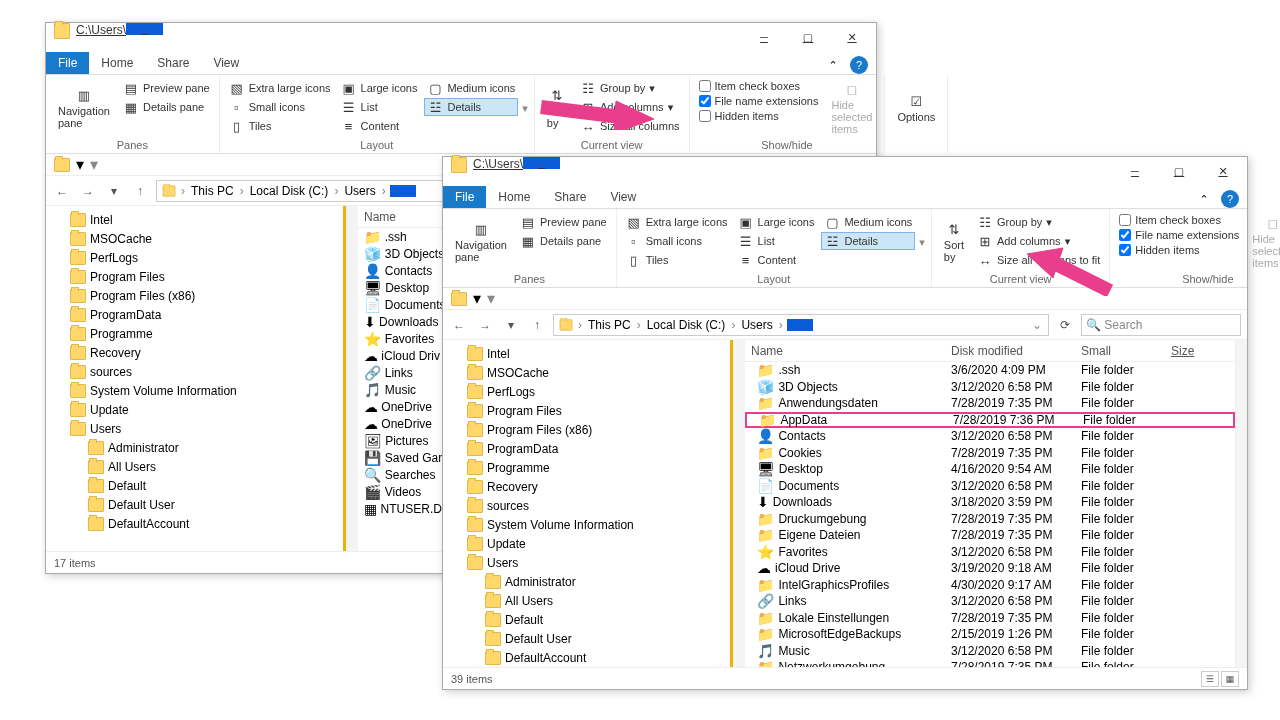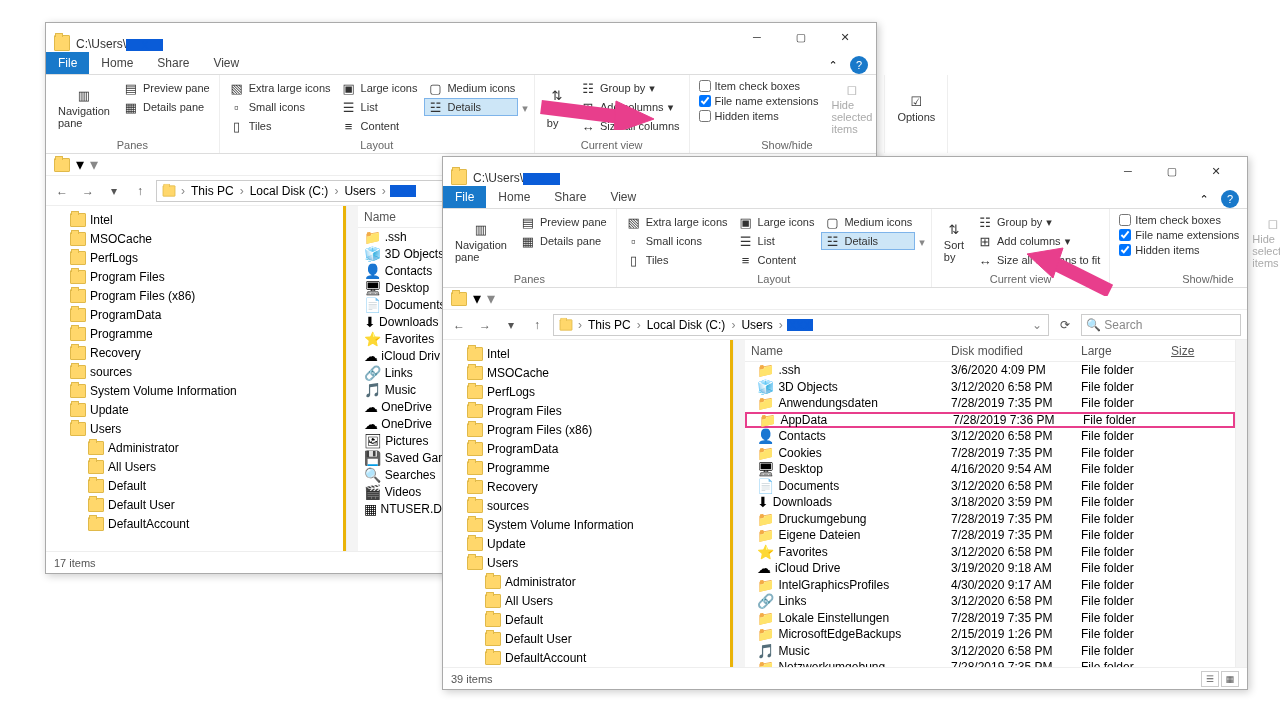--- a/index.html
+++ b/index.html
@@ -1,18 +1,18 @@
 <!DOCTYPE html>
 <html><head>
 <meta charset="utf-8">
 <style>
   * { box-sizing: border-box; margin: 0; padding: 0; font-family: "Segoe UI", Arial, sans-serif; }
   body { background: #fff; width: 1280px; height: 720px; position: relative; overflow: hidden; }
   .window { position: absolute; background: #fff; border: 1px solid #aaa; box-shadow: 2px 2px 8px rgba(0,0,0,0.2); display:flex; flex-direction:column; }
-  .titlebar { height: 28px; display: flex; align-items: flex-end; padding: 0 9px 0 8px; font-size: 12px; color:#333; }
+  .titlebar { height: 28px; display: flex; align-items: flex-start; padding: 0 2px 0 8px; font-size: 12px; color:#333;text-decoration:underline; }
   .titlebar .icon { width:16px; height:16px; margin-right:6px; }
   .redact { background:#0a5cd8; color:#0a5cd8; padding:0 15px; font-size:11px; }
   .win-controls { margin-left:auto; display:flex; }
   .win-controls div { width:44px; height:28px; display:flex; align-items:center; justify-content:center; font-size:11px; color:#333; }
   .tabs { height:24px; display:flex; border-bottom:1px solid #ddd; align-items:flex-end; font-size:12px; }
   .tab { padding:4px 12px; color:#444; cursor:pointer; }
   .tab.file { background:#1979ca; color:#fff; }
   .help-row { margin-left:auto; display:flex; align-items:center; gap:8px; padding-right:8px;}
   .help-row span { width:18px; height:18px; display:flex; align-items:center; justify-content:center; font-size:11px;}
   .help-circle { border-radius:50%; background:#1979ca; color:#fff; }
@@ -560,21 +560,21 @@
         <div class="node" style="--ind: 42px;">
           <span class="folder"></span>
           <span>DefaultAccount</span>
         </div>
       </div>
     <div class="scroll-ind"></div>
     <div class="details">
       <div class="dhdr">
         <div class="cA">Name</div>
         <div class="cB">Disk modified</div>
-        <div class="cC">Large</div>
+        <div class="cC">Small</div>
         <div class="cD">Size</div>
       </div>
       <div class="drows drowsB" id="listB">
           <div class="drow">
             <div class="cA">
               <span class="emo">📁</span>
               <span>.ssh</span>
             </div>
             <div class="cB">3/6/2020 4:09 PM</div>
             <div class="cC">File folder</div>

